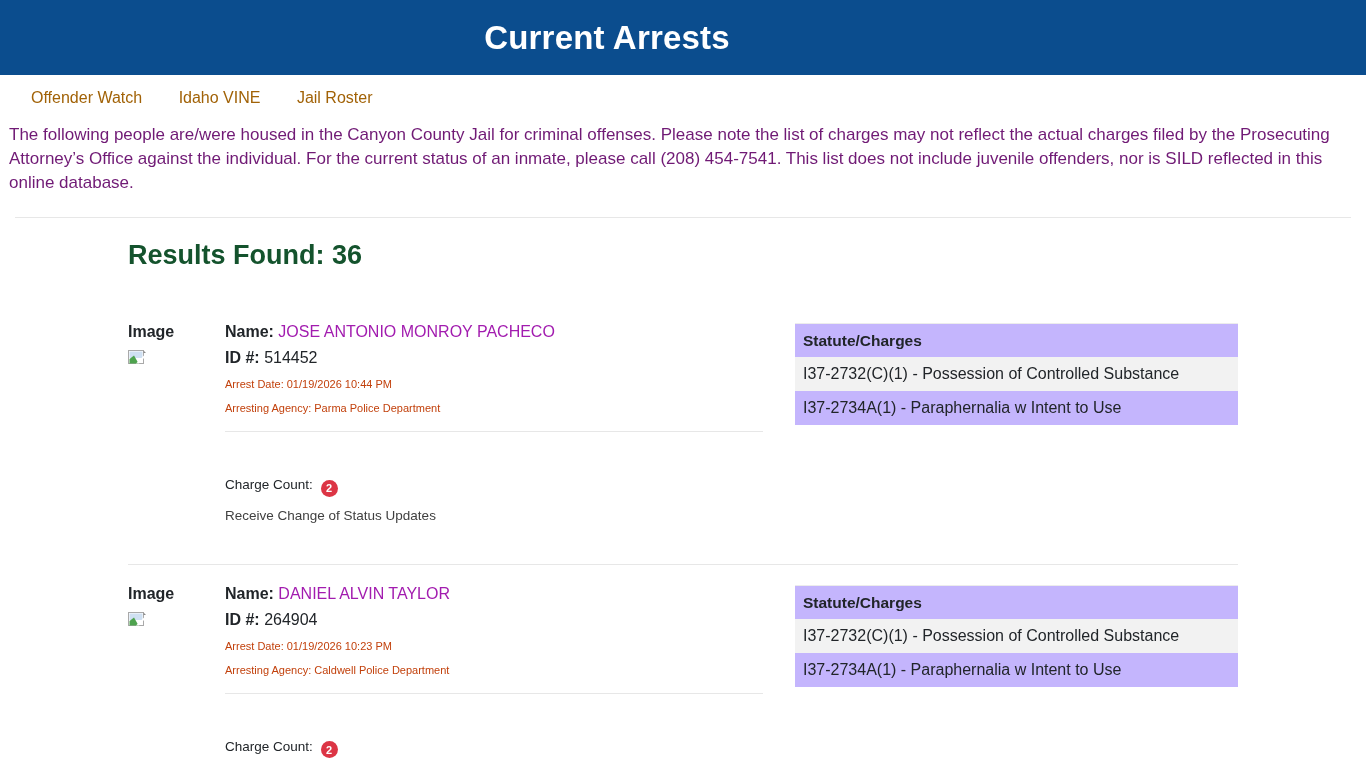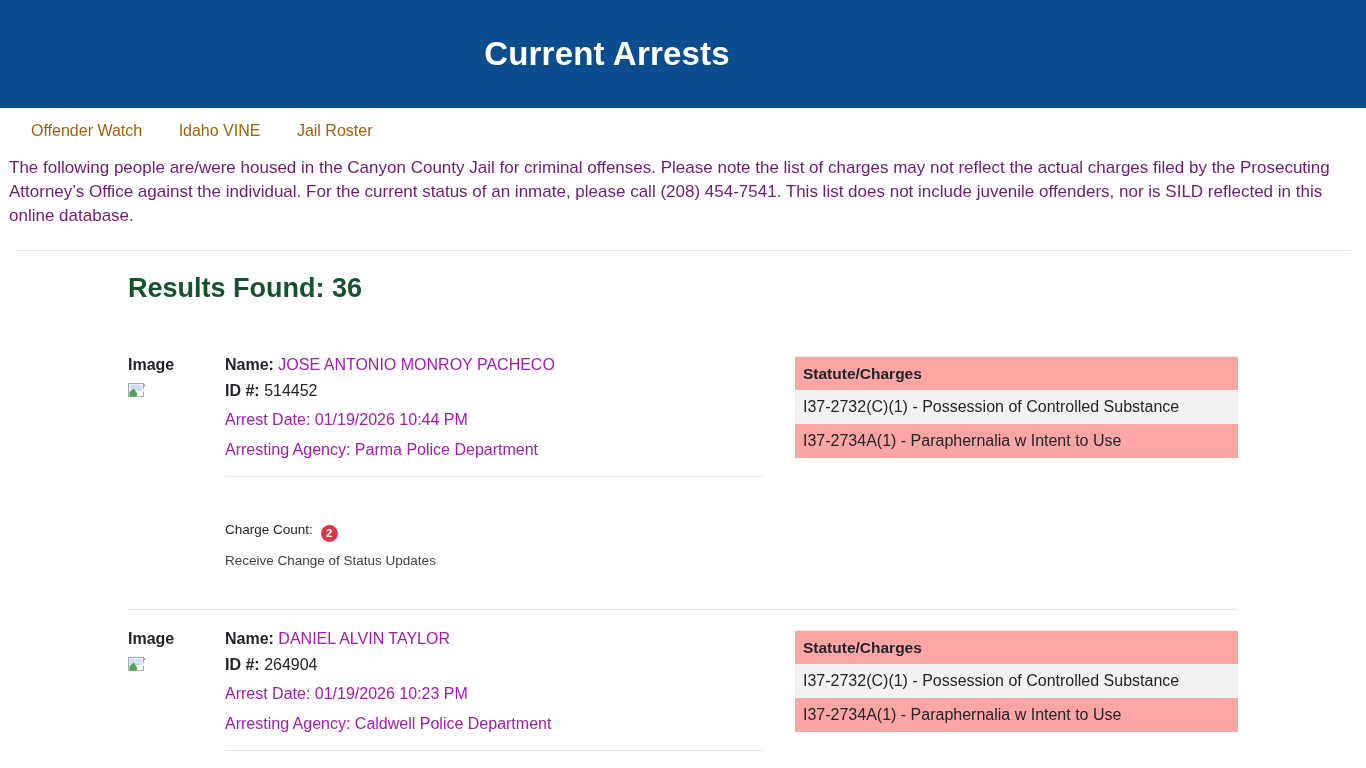--- a/index.html
+++ b/index.html
@@ -6,21 +6,21 @@
   html, body {
     margin: 0; padding: 0;
     width: 1366px; height: 768px;
     overflow: hidden;
     background: #ffffff;
     font-family: "Liberation Sans", sans-serif;
     color: #212529;
   }
   
   .site-header {
-    height: 108px;
+    height: 75px;
     background: #0b4d8e;
     display: flex;
     align-items: center;
     justify-content: center;
   }
   .site-header h1 {
     margin: 0;
     transform: translateX(-76px);
     color: #ffffff;
     font-size: 33px;
@@ -63,21 +63,21 @@
   .col-image { width: 97px; flex: none; }
   .image-label { font-size: 16px; font-weight: 700; }
   .broken-img { display: block; margin-top: 9px; width: 19px; height: 15px; }
   .col-details { width: 538px; flex: none; margin-right: 32px; }
   .col-charges { flex: 1; }
 
   .line-name { font-size: 16px; margin: 0 0 8px; }
   .line-id   { font-size: 16px; margin: 0 0 11px; }
   .lbl { font-weight: 700; color: #212529; }
   .name-link { color: #a21caf; text-decoration: none; cursor: pointer; }
-  .meta { font-size: 16px; margin-bottom: 12px; color: #a21caf; }
+  .meta { font-size: 11px; margin-bottom: 12px; color: #c2410c; }
   hr.inner-sep {
     border: none;
     border-top: 1px solid #e7e7e7;
     margin: 17px 0 0;
   }
   .charge-count { margin-top: 45px; font-size: 13.5px; }
   .count-badge {
     display: inline-flex;
     align-items: center;
     justify-content: center;
@@ -96,21 +96,21 @@
     font-size: 13.5px;
     color: #404040;
     text-decoration: none;
     cursor: pointer;
   }
   
   .charges-table {
     width: 100%;
     border-collapse: collapse;
     border-top: 1px solid #ececec;
-    background: #fca5a5;
+    background: #c4b5fd;
   }
   .charges-table th {
     text-align: left;
     font-size: 15.5px;
     font-weight: 700;
     padding: 8px 8px 7px;
     color: #212529;
   }
   .charges-table td {
     font-size: 16px;

